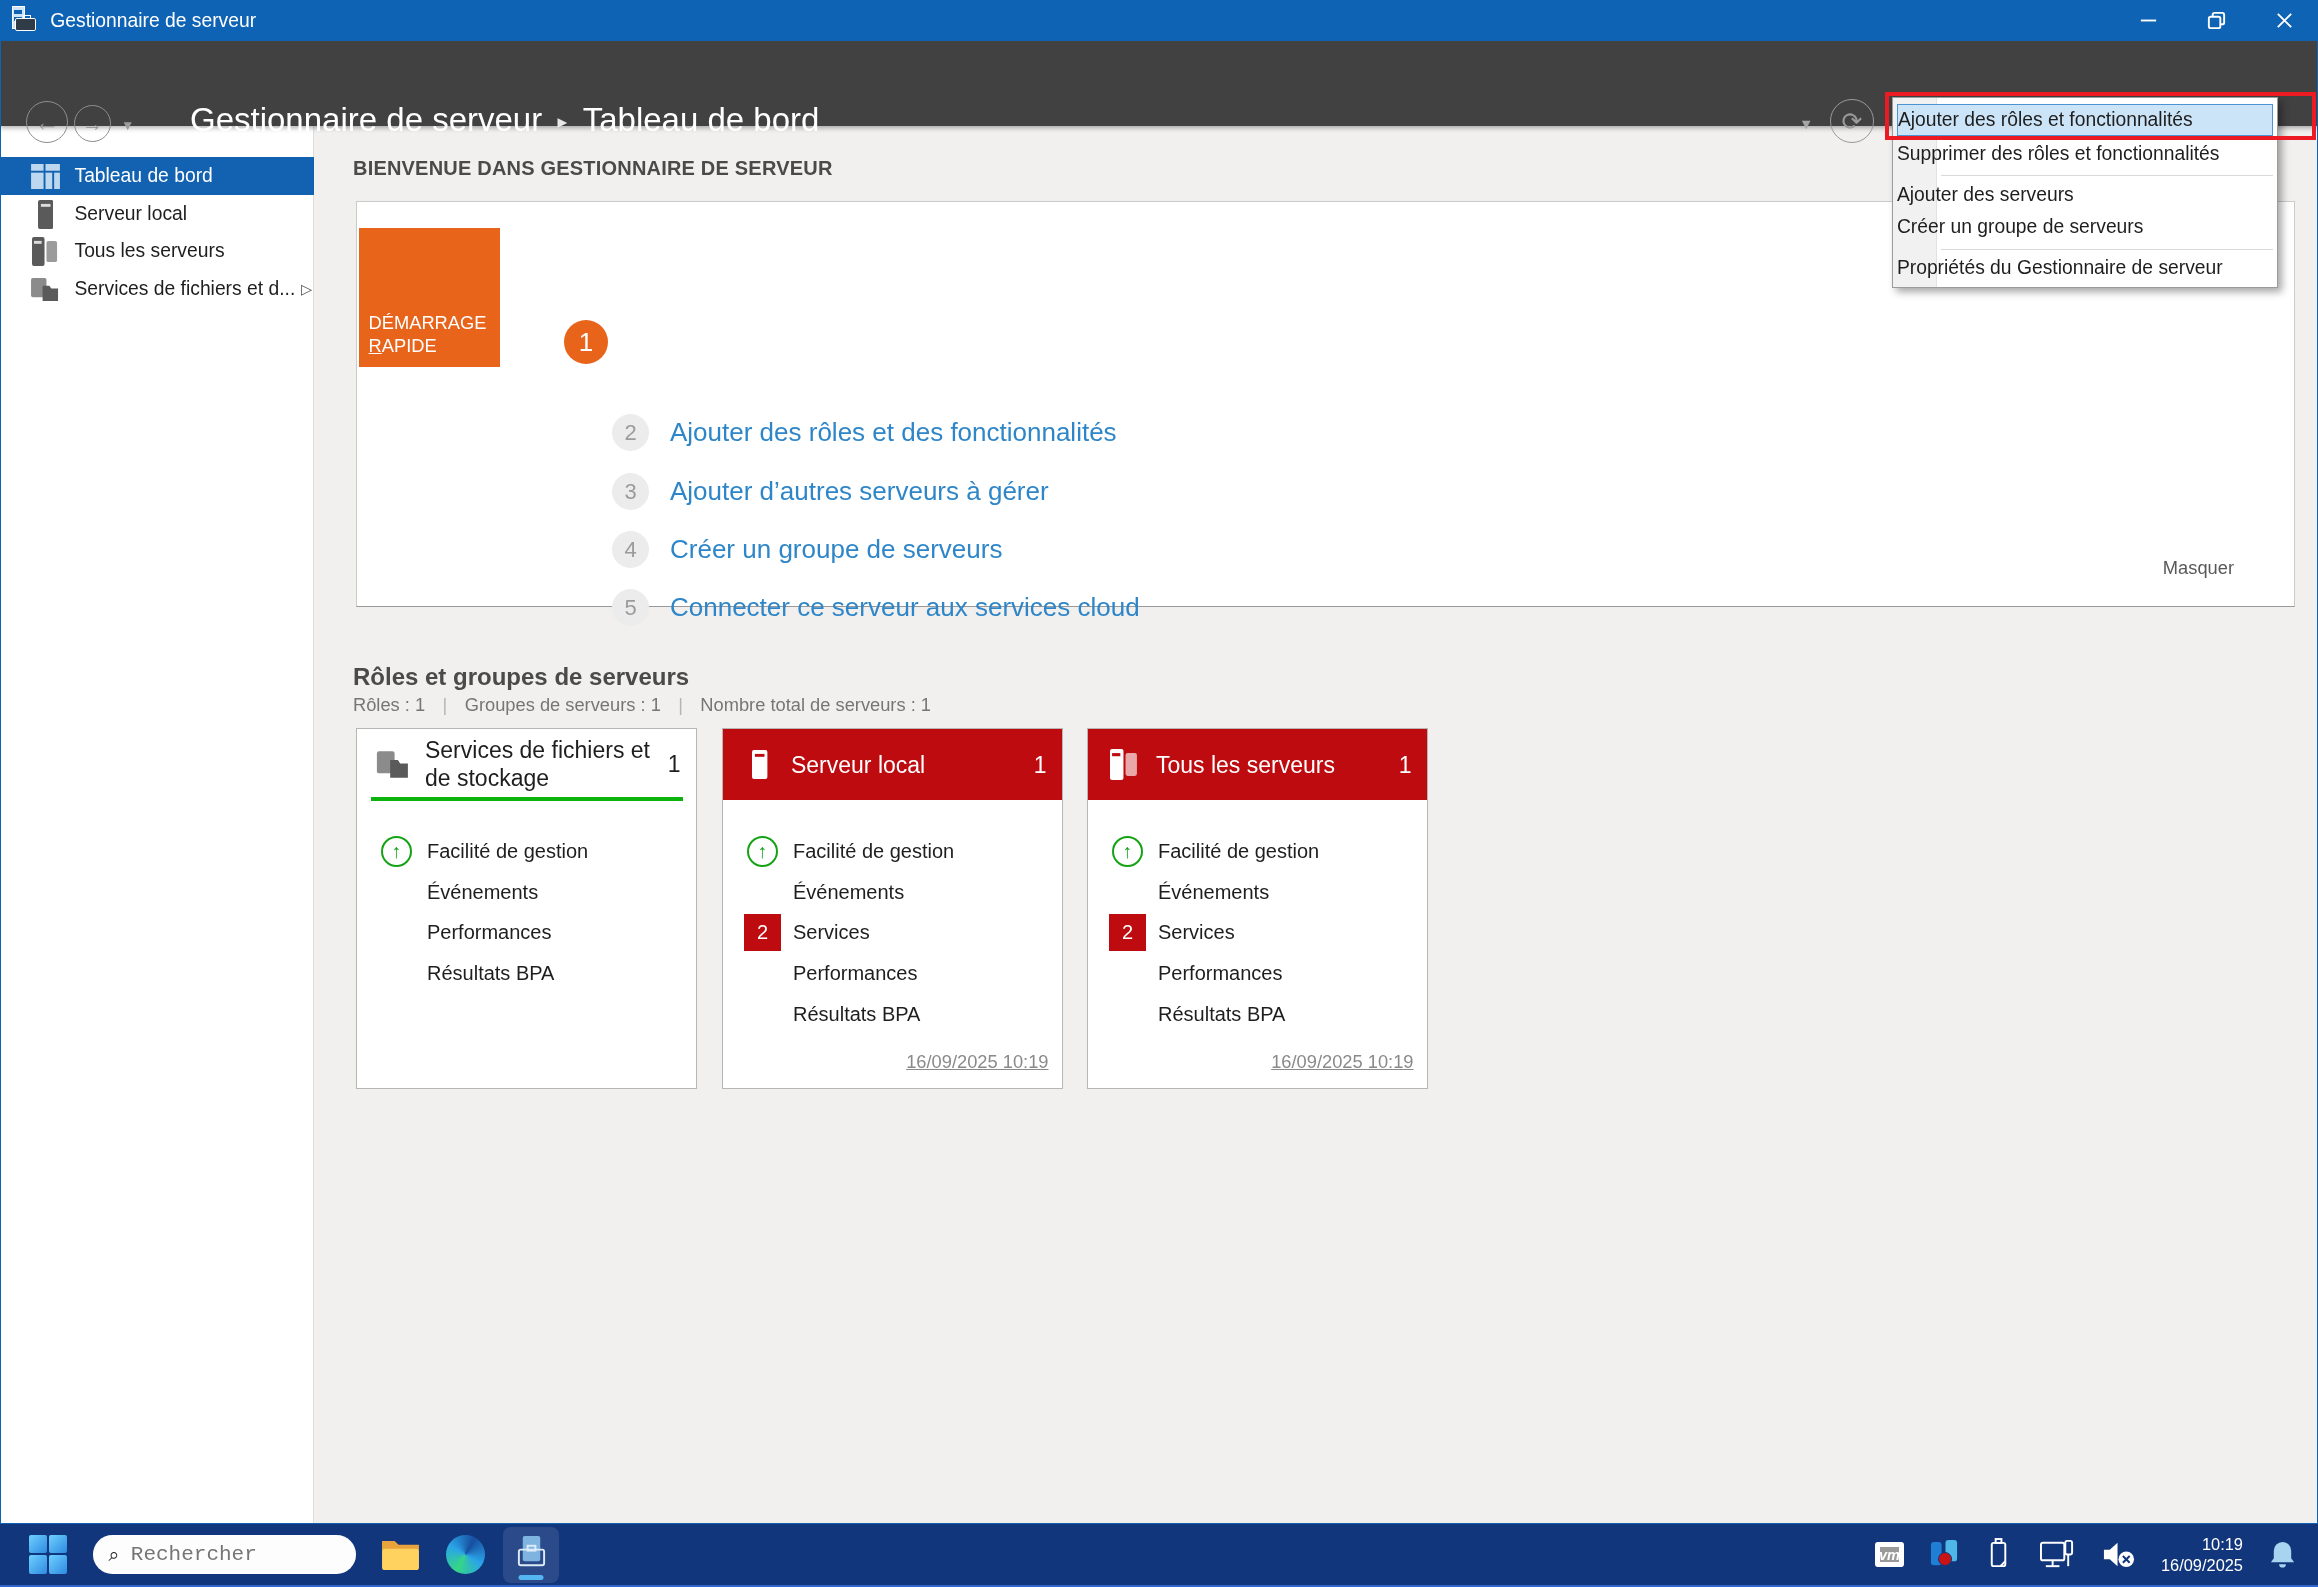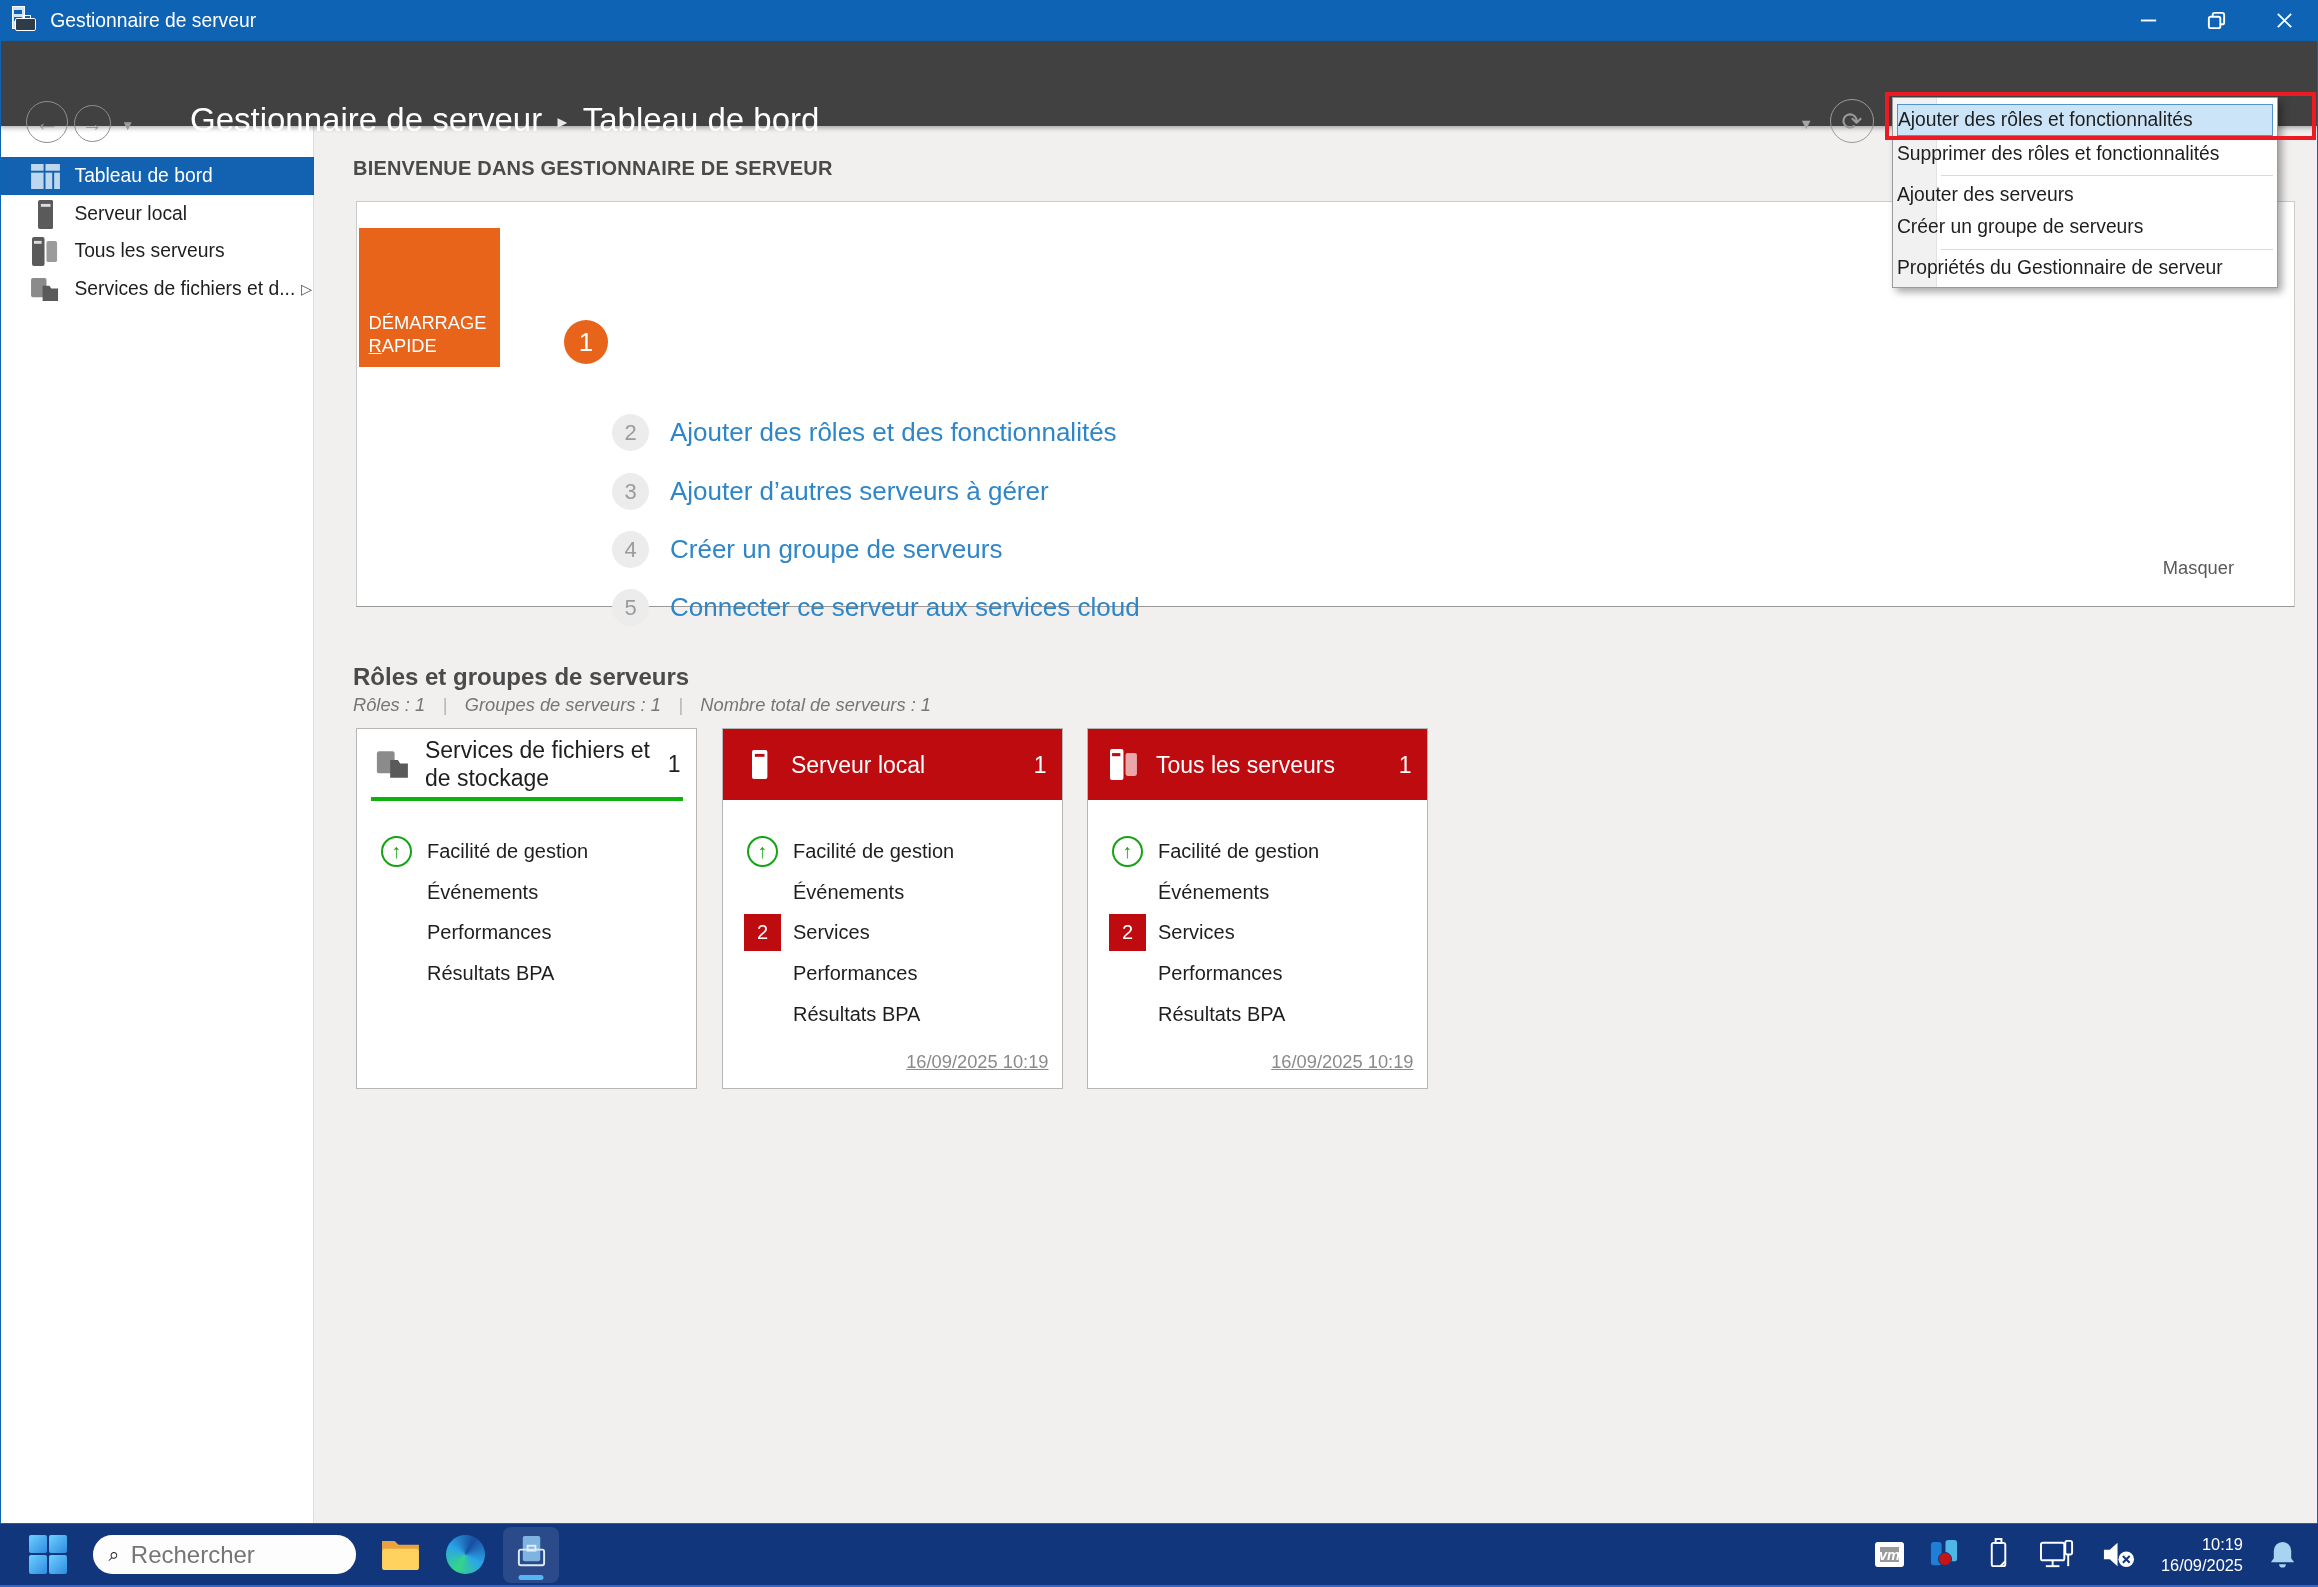--- a/index.html
+++ b/index.html
@@ -89,21 +89,21 @@
   .step.primary .slabel{font-size:37px;}
   .step .slabel{font-size:26px;}
   .s1{left:207px;top:118px;}
   .s2{left:255px;top:212px;}
   .s3{left:255px;top:271px;}
   .s4{left:255px;top:329px;}
   .s5{left:255px;top:387px;}
   .hide-link{position:absolute;right:60px;top:355px;font-size:18.3px;color:#595959;}
 
   .roles-title{position:absolute;left:39px;top:537px;font-size:24px;font-weight:bold;color:#4A4A4A;}
-  .roles-stats{position:absolute;left:39px;top:568px;font-size:18.3px;color:#767676;display:flex;gap:17.4px;align-items:center;font-style:italic;}
+  .roles-stats{position:absolute;left:39px;top:568px;font-size:18.3px;color:#767676;display:flex;gap:17.4px;align-items:center;}
   .roles-stats .pipe{color:#B5B5B5;}
 
   
   .card{position:absolute;top:602px;width:341px;height:361px;background:#FFFFFF;border:1px solid #B7B6B5;}
   .card.c1{left:42px;}
   .card.c2{left:408px;}
   .card.c3{left:773px;}
   .card-head{position:relative;height:70px;display:flex;align-items:center;}
   .card.c1 .card-head{color:#1E1E1E;}
   .card-head.red{background:var(--card_red);color:#FFFFFF;height:71px;}
@@ -120,21 +120,21 @@
   .r1{top:102px;} .r2{top:143px;} .r3{top:183px;} .r4{top:224px;} .r5{top:265px;}
   .card .stamp{position:absolute;right:13.5px;bottom:15.4px;font-size:18.3px;color:#8A8A8A;text-decoration:underline;}
 
   
   .taskbar{position:absolute;left:0;top:1524px;width:2318px;height:64px;background:var(--taskbar_blue);
     display:flex;align-items:center;border-bottom:3.9px solid #2E66C9;z-index:40;}
   .tb-start{margin-left:29px;width:39px;height:39px;display:grid;grid-template-columns:18.3px 18.3px;grid-gap:1.9px;}
   .tb-start i{background:linear-gradient(135deg,#6FD0FF,#2D8BE0);width:18.3px;height:18.3px;border-radius:1.9px;}
   .tb-search{margin-left:25px;width:263px;height:39px;background:#FDFDFD;border-radius:19.3px;display:flex;align-items:center;padding:0 15.4px;}
   .tb-search .mag{font-size:19.3px;color:#222;margin-right:11.6px;}
-  .tb-search input{border:none;outline:none;background:transparent;font-size:24px;color:#be185d;width:183px;font-family:Liberation Sans, sans-serif;}
+  .tb-search input{border:none;outline:none;background:transparent;font-size:21px;color:#be185d;width:183px;font-family:Liberation Mono, monospace;}
   .tb-ico{margin-left:23px;width:42px;height:42px;display:flex;align-items:center;justify-content:center;}
   .tb-app{margin-left:17.4px;width:56px;height:56px;background:rgba(255,255,255,.10);border-radius:7.7px;
     display:flex;align-items:center;justify-content:center;position:relative;}
   .tb-app .dash{position:absolute;bottom:2.9px;left:50%;transform:translateX(-50%);width:25px;height:4.8px;background:#54B6F0;border-radius:2.9px;}
   .tray{margin-left:auto;display:flex;align-items:center;gap:25px;margin-right:21px;}
   .vmbox{width:29px;height:25px;background:#9A9A9A;border:5px solid #ffffff;border-radius:2.9px;color:#FFF;
     font-size:14.5px;font-weight:bold;display:flex;align-items:center;justify-content:center;font-style:italic;}
   .clock{color:#FFFFFF;font-size:16.4px;text-align:right;line-height:21px;}
   .bell{font-size:25px;color:#A8D4F0;}
 

